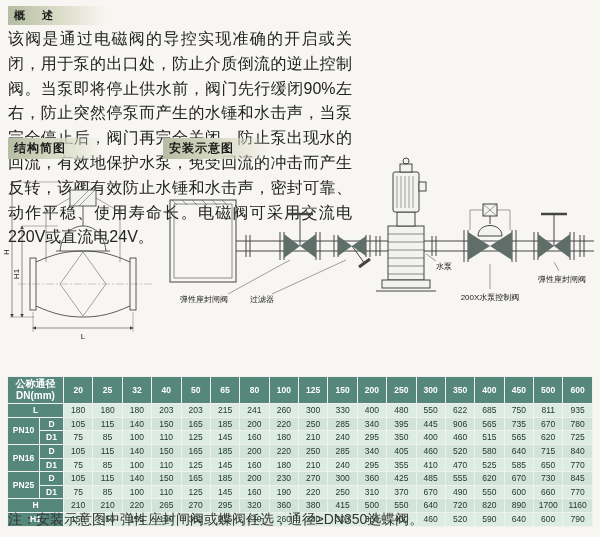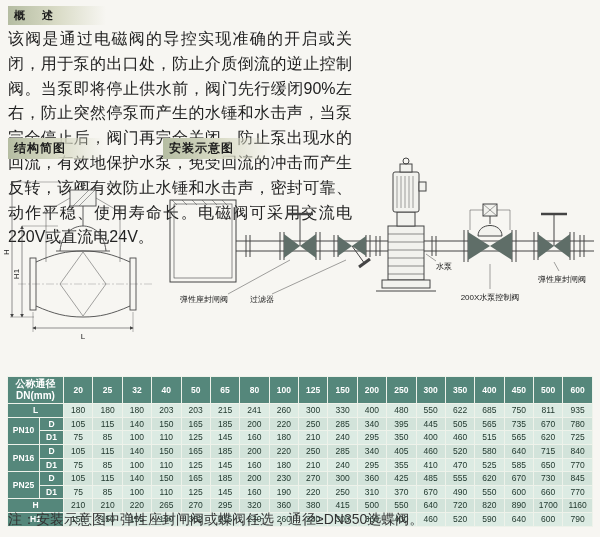--- a/index.html
+++ b/index.html
@@ -212,21 +212,21 @@
           <td class="val alt">150</td>
           <td class="val alt">165</td>
           <td class="val alt">185</td>
           <td class="val alt">200</td>
           <td class="val alt">220</td>
           <td class="val alt">250</td>
           <td class="val alt">285</td>
           <td class="val alt">340</td>
           <td class="val alt">395</td>
           <td class="val alt">445</td>
-          <td class="val alt">505</td>
+          <td class="val alt">906</td>
           <td class="val alt">565</td>
           <td class="val alt">735</td>
           <td class="val alt">670</td>
           <td class="val alt">780</td>
         </tr>
         <tr>
           <th>D1</th>
           <td class="val">75</td>
           <td class="val">85</td>
           <td class="val">100</td>

